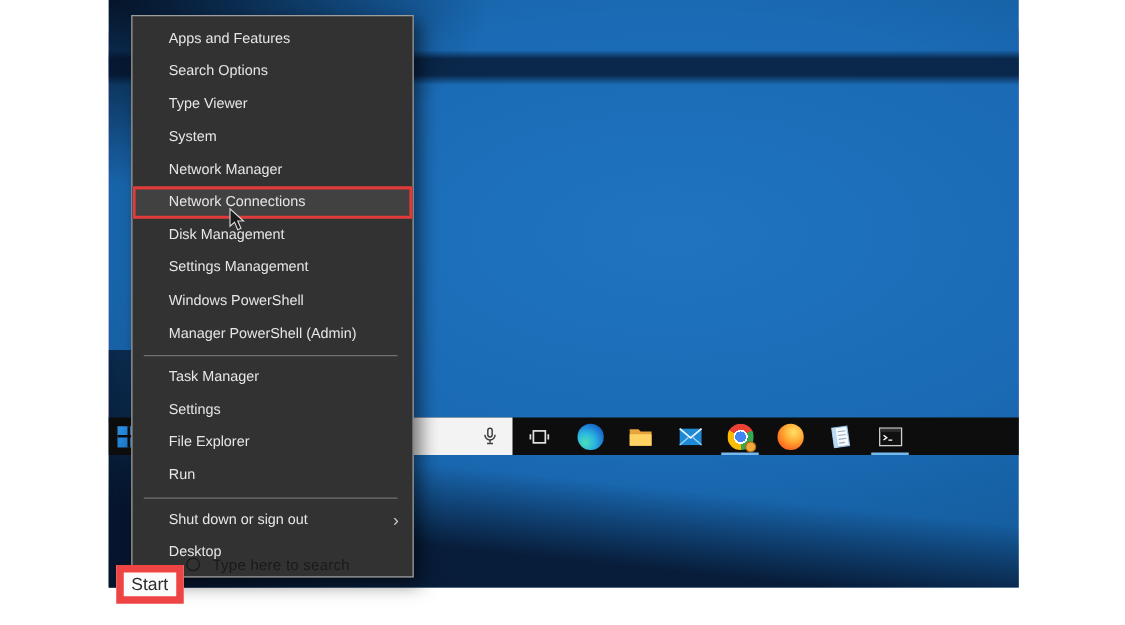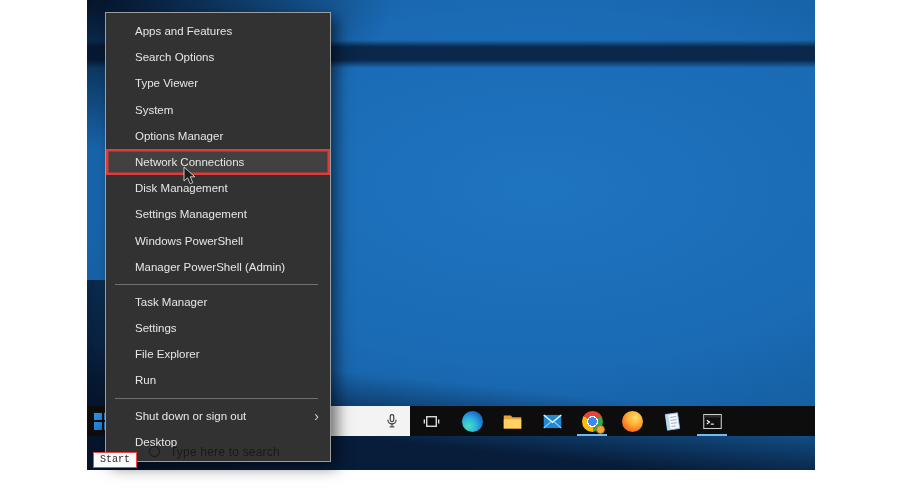--- a/index.html
+++ b/index.html
@@ -1,20 +1,20 @@
 <!DOCTYPE html>
 <html><head>
 <meta charset="utf-8">
 <style>
   * { margin:0; padding:0; box-sizing:border-box; }
   body { background:#ffffff; font-family:"Liberation Sans", sans-serif; }
   .screen { position:relative; width:900px; height:500px; background:#ffffff; overflow:hidden; }
 
   
-  .desktop { position:absolute; left:87px; top:0; width:728px; height:436px; background:#d946ef;border-radius:27px; }
+  .desktop { position:absolute; left:87px; top:0; width:728px; height:364px; background:#d946ef;border-radius:27px; }
 
   .wallpaper { position:absolute; left:0; top:0; width:728px; height:470px;
     background:
       radial-gradient(60% 45% at 0% 0%, rgba(5,16,34,0.95) 0%, rgba(5,16,34,0) 70%),
       linear-gradient(to bottom, rgba(10,40,78,0) 40px, rgba(8,34,66,0.92) 47px, rgba(8,34,66,0.92) 60px, rgba(10,40,78,0) 68px),
       radial-gradient(130% 100% at 62% 40%, #1f74c0 0%, #1a6ab4 38%, #135896 66%, #0b3260 92%, #081f3f 100%);
   }
   .wallpaper::after { content:""; position:absolute; left:0; bottom:0; width:100%; height:140px;
     background: linear-gradient(186deg, rgba(8,28,58,0) 42%, rgba(6,20,44,0.88) 72%); }
   .wallpaper::before { content:""; position:absolute; left:0; bottom:0; width:45%; height:190px;
@@ -58,22 +58,22 @@
     white-space:nowrap; position:relative; }
   .menu-item.highlighted { background:#414141; box-shadow: inset 0 0 0 2.5px #e03a3a; }
   .menu-divider { height:1px; background:#707070; margin:4px 12px 4px 9px; }
   .chevron { position:absolute; right:11px; top:0; font-size:14px; color:#cfcfcf; }
   .ghost-search { position:absolute; left:43px; bottom:2px; height:15px; display:flex; align-items:center;
     color:rgba(0,0,0,0.5); pointer-events:none; }
   .ghost-ring { width:11px; height:11px; border:1.6px solid rgba(0,0,0,0.5); border-radius:50%; margin-right:10px; }
   .ghost-text { font-size:12px; letter-spacing:0.2px; }
 
   
-  .start-tooltip { position:absolute; left:6px; top:452px; background:#fbfbfb; border:1px solid #ef4444;
-    font-size:10px; color:#2b2b2b; padding:1px 6px 2px; z-index:20;font-family:Liberation Mono, monospace; }
+  .start-tooltip { position:absolute; left:6px; top:452px; background:#fbfbfb; border:6px solid #ef4444;
+    font-size:14px; color:#2b2b2b; padding:1px 6px 2px; z-index:20; }
   .cursor { position:absolute; left:96px; top:166px; z-index:30; }
 </style>
 </head>
 <body>
 
 <div class="screen">
   <div class="desktop">
 
     <div class="wallpaper"></div>
 
@@ -155,21 +155,21 @@
         </svg>
         <span class="underline"></span>
       </div>
     </div>
 
     <div class="winx-menu">
       <div class="menu-item">Apps and Features</div>
       <div class="menu-item">Search Options</div>
       <div class="menu-item">Type Viewer</div>
       <div class="menu-item">System</div>
-      <div class="menu-item">Options Manager</div>
+      <div class="menu-item">Network Manager</div>
       <div class="menu-item highlighted">Network Connections</div>
       <div class="menu-item">Disk Management</div>
       <div class="menu-item">Settings Management</div>
       <div class="menu-item">Windows PowerShell</div>
       <div class="menu-item">Manager PowerShell (Admin)</div>
       <div class="menu-divider"></div>
       <div class="menu-item">Task Manager</div>
       <div class="menu-item">Settings</div>
       <div class="menu-item">File Explorer</div>
       <div class="menu-item">Run</div>

